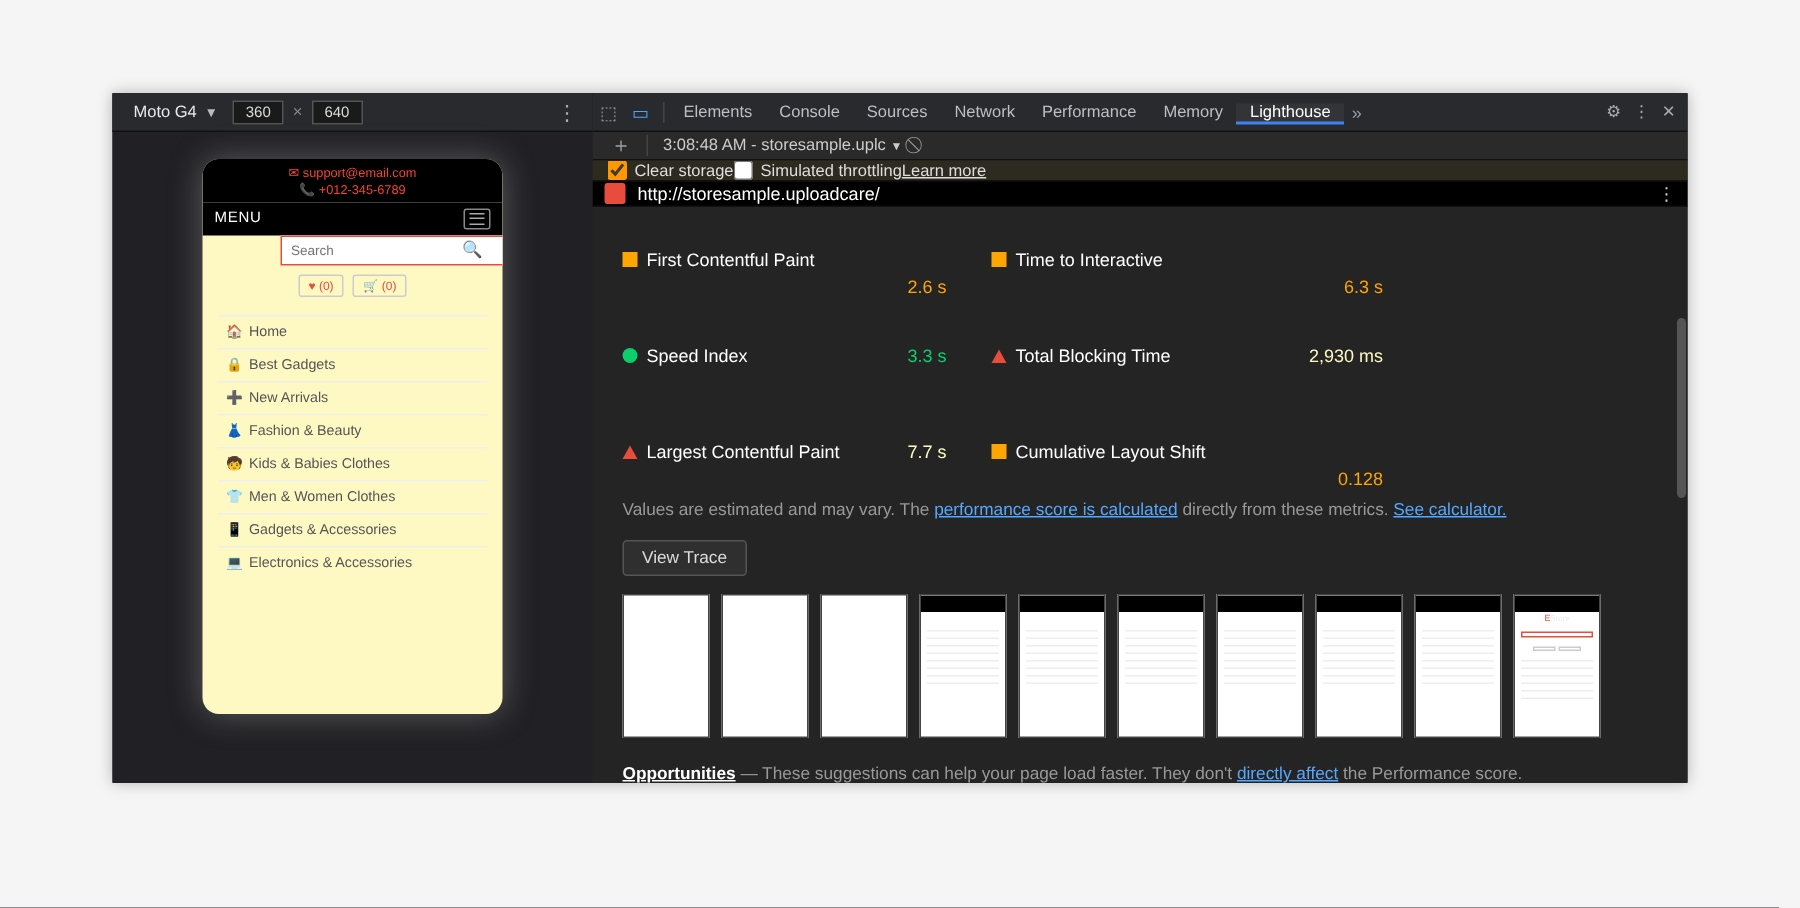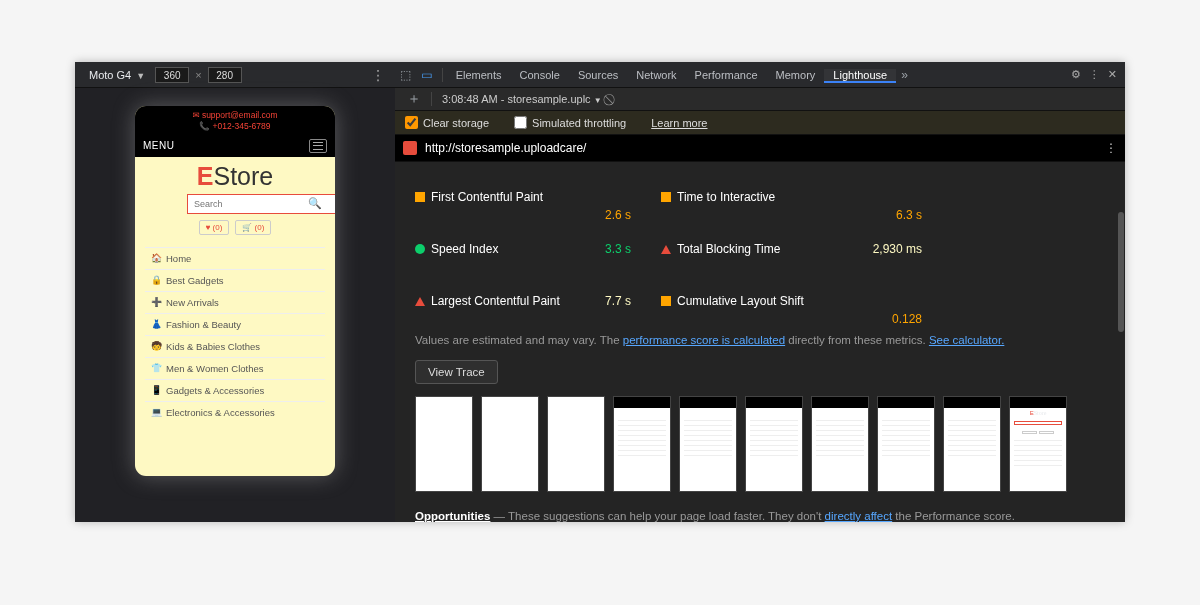--- a/index.html
+++ b/index.html
@@ -44,31 +44,31 @@
 .tabs .spacer { flex: 1; }
 .tabs .tright { display: flex; gap: 8px; padding-right: 8px; color: #aaa; }
 .tabs .tright span { cursor: pointer; }
 
 .subbar { height: 24px; display: flex; align-items: center; background: #2a2a2a; padding: 0 6px; border-bottom: 1px solid #111; font-size: 11px; color: #ccc; }
 .subbar .plus { padding: 0 6px; color: #9aa0a6; font-size: 14px; cursor: pointer; }
 .subbar .sep { width: 1px; height: 14px; background: #444; margin: 0 4px; }
 .subbar .rptname { padding: 0 6px; }
 .subbar .no { padding: 0 4px; color: #999; }
 
-.checksbar { height: 24px; display: flex; align-items: center; gap: 25px; background: #2d2b1f; padding: 0 10px; border-bottom: 1px solid #111; font-size: 11px; color: #ddd; }
+.checksbar { height: 24px; display: flex; align-items: center; gap: 0; background: #2d2b1f; padding: 0 10px; border-bottom: 1px solid #111; font-size: 11px; color: #ddd; }
 .checksbar label { display: flex; align-items: center; gap: 5px; }
 .checksbar input { accent-color: #ff9800; }
 .checksbar .learn { text-decoration: underline; cursor: pointer; }
 
 .urlbar { height: 28px; background: #000; display: flex; align-items: center; padding: 0 8px; border-bottom: 1px solid #111; font-size: 12px; color: #fff; }
 .urlbar .lhicon { width: 14px; height: 14px; background: #e74c3c; border-radius: 2px; margin-right: 8px; }
 .urlbar .spacer { flex: 1; }
 .urlbar .dots { color: #ccc; cursor: pointer; }
 
-.metrics { padding: 10px 20px 8px; display: grid; grid-template-columns: 16px 150px 50px 30px 16px 175px 70px; row-gap: 20px; align-items: center; font-size: 12px; }
+.metrics { padding: 10px 20px 8px; display: grid; grid-template-columns: 16px 150px 50px 30px 16px 175px 70px; row-gap: 32px; align-items: center; font-size: 12px; }
 .m-icon { width: 10px; height: 10px; }
 .m-sq { background: #ffa500; }
 .m-gc { border-radius: 50%; background: #0cce6b; }
 .m-tr { width: 0; height: 0; border-left: 5px solid transparent; border-right: 5px solid transparent; border-bottom: 9px solid #e74c3c; background: none; }
 .m-label { color: #fff; }
 .m-val { text-align: right; font-weight: 500; }
 .v-avg { color: #ffa500; margin-top: 36px; }
 .v-good { color: #0cce6b; }
 .v-bad { color: #fef9c3; }
 
@@ -103,41 +103,38 @@
 <div class="devtools-wrap">
 
   <div class="device-pane">
     <div class="device-toolbar">
       <span class="device-name">
         <span>Moto G4</span>
         <span class="tri">▼</span>
       </span>
       <span class="dim-box">360</span>
       <span class="x">×</span>
-      <span class="dim-box">280</span>
+      <span class="dim-box">640</span>
       <span class="spacer"></span>
       <span class="menu-dots">⋮</span>
     </div>
 
     <div class="device-viewport">
       <div class="estore">
         <div class="topbar">
           <div><span>✉</span> <span>support@email.com</span></div>
           <div><span>📞</span> <span>+012-345-6789</span></div>
         </div>
         <div class="menubar">
           <span>MENU</span>
           <span class="burger">
               <span></span>
               <span></span>
               <span></span>
             </span>
-        </div>
-        <div class="brand">
-          <span class="E">E</span><span>Store</span>
         </div>
         <div class="searchrow">
           <div class="search">
             <input placeholder="Search" style="">
             <span class="sicon">🔍</span>
           </div>
         </div>
         <div class="actions">
           <span class="pill">♥ <span>(0)</span></span>
           <span class="pill">🛒 <span>(0)</span></span>

